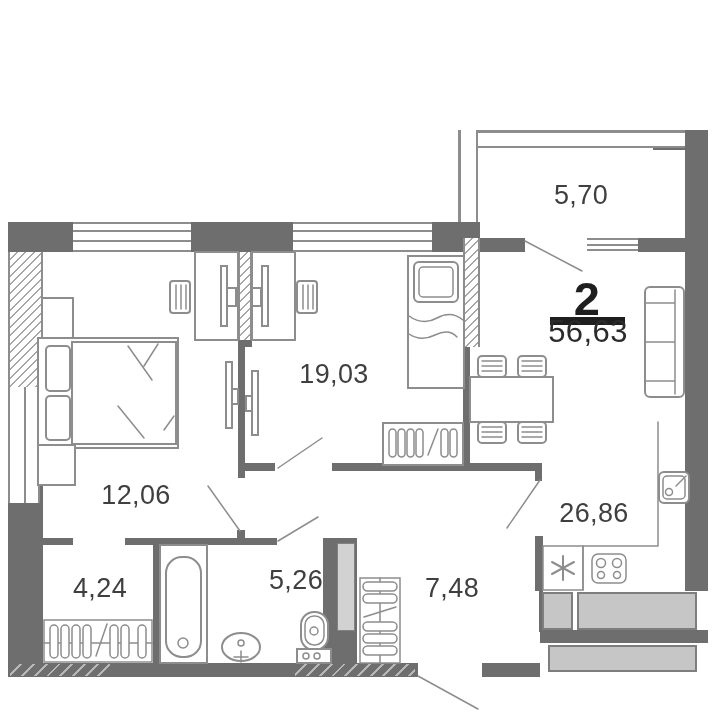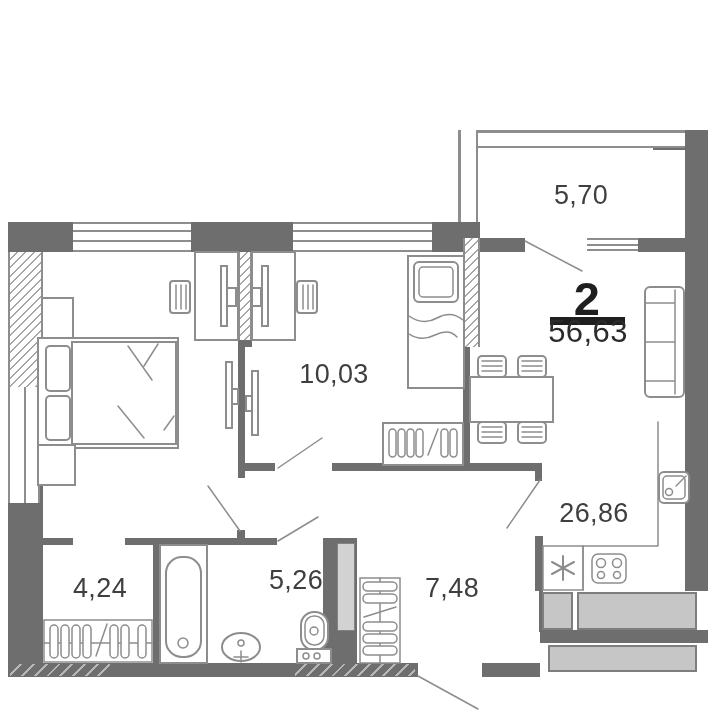--- a/index.html
+++ b/index.html
@@ -246,21 +246,22 @@
     <g>
       <path class="thin" d="M240,531 L208,486"></path>
       <path class="thin" d="M278,541 L318,517"></path>
       <path class="thin" d="M278,468 L322,438"></path>
       <path class="thin" d="M540,480 L507,528"></path>
       <path class="thin" d="M525,241 L582,271"></path>
       <path class="thin" d="M418,676 L478,709"></path>
     </g>
   </svg>
 
-  <div class="lbl" style="left:334px;top:374px">10,03</div>
+  <div class="lbl" style="left:136px;top:495px">12,06</div>
+  <div class="lbl" style="left:334px;top:374px">19,03</div>
   <div class="lbl" style="left:100px;top:588px">4,24</div>
   <div class="lbl" style="left:296px;top:580px">5,26</div>
   <div class="lbl" style="left:452px;top:588px">7,48</div>
   <div class="lbl" style="left:594px;top:513px">26,86</div>
   <div class="lbl" style="left:581px;top:195px">5,70</div>
 
   <div class="lbl lbl-type" style="left:587px;top:298px">2</div>
   <div class="bar" style="left:550px;top:317px;width:75px;height:8px"></div>
   <div class="lbl lbl-total" style="left:588px;top:332px">56,63</div>
 

